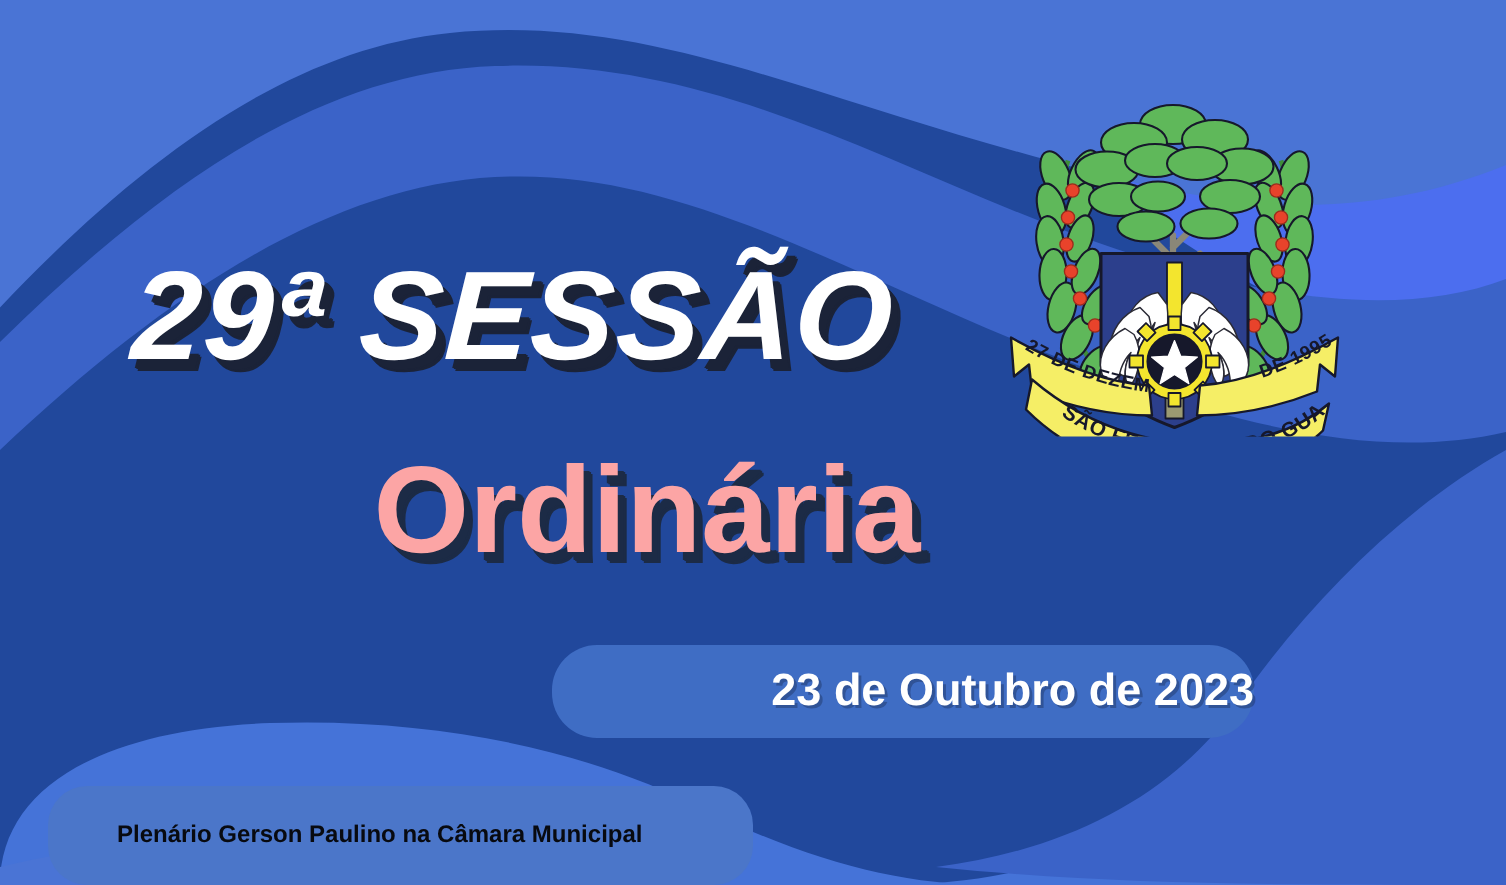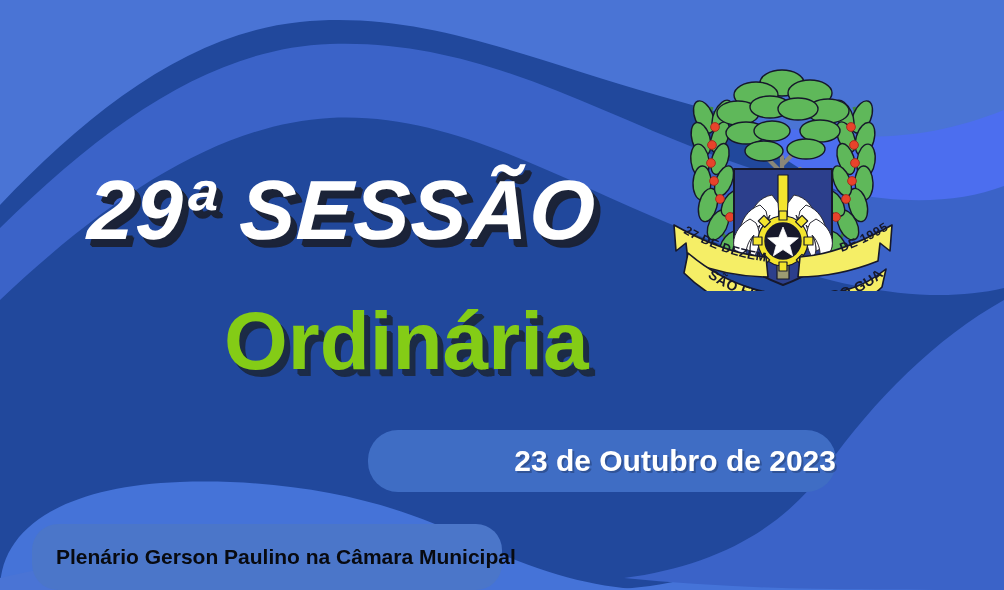--- a/index.html
+++ b/index.html
@@ -35,24 +35,24 @@
     white-space:nowrap;
     line-height:1;
     text-shadow:
        5px 6px 0 #1b2338,
        6px 7px 0 #1b2338,
        7px 8px 0 #1b2338;
     transform:skewX(-3deg);
   }
   .title-sub{
     position:absolute;
-    left:224px;top:300px;
+    left:249px;top:300px;
     font-size:82px;
     font-weight:bold;
-    color:#84cc16;
+    color:#fca5a5;
     white-space:nowrap;
     line-height:1;
     text-shadow:
        4px 5px 0 #1c2b46,
        5px 6px 0 #1c2b46,
        6px 7px 0 #1c2b46;
   }
 
   
   .pill{
@@ -78,24 +78,25 @@
   }
   .pill-venue{
     left:32px;top:524px;
     width:470px;height:66px;
     background:#4B76C9;
     border-radius:26px;
     justify-content:flex-start;
     padding-left:24px;
   }
   .pill-venue .pill-text{
-    font-size:21px;
+    font-size:16px;
     font-weight:bold;
     color:#080a10;
     white-space:nowrap;
+    margin-left:22px;
   }
 
   
   #coat-of-arms{
     position:absolute;
     left:660px;top:45px;
     width:246px;height:246px;
   }
 </style>
 </head>

